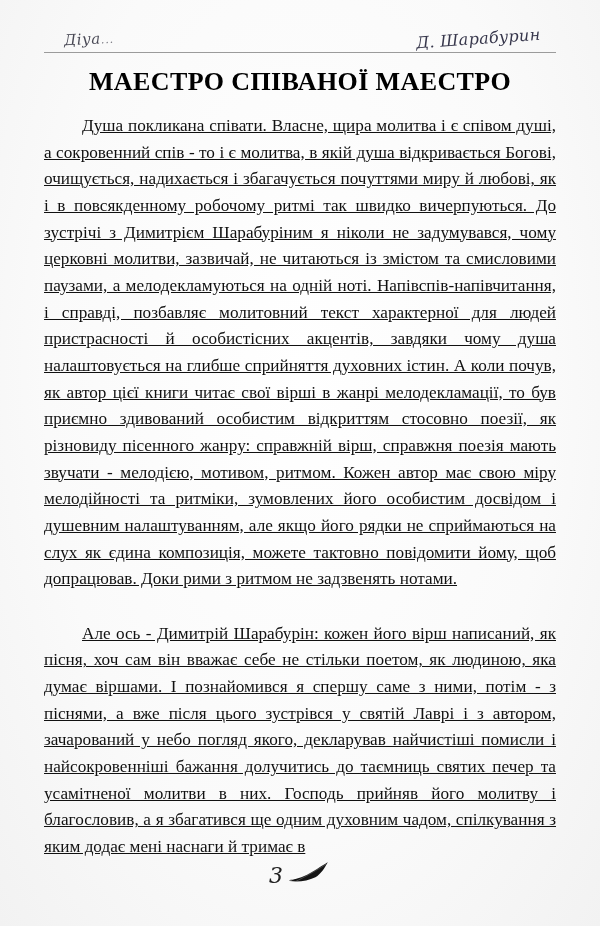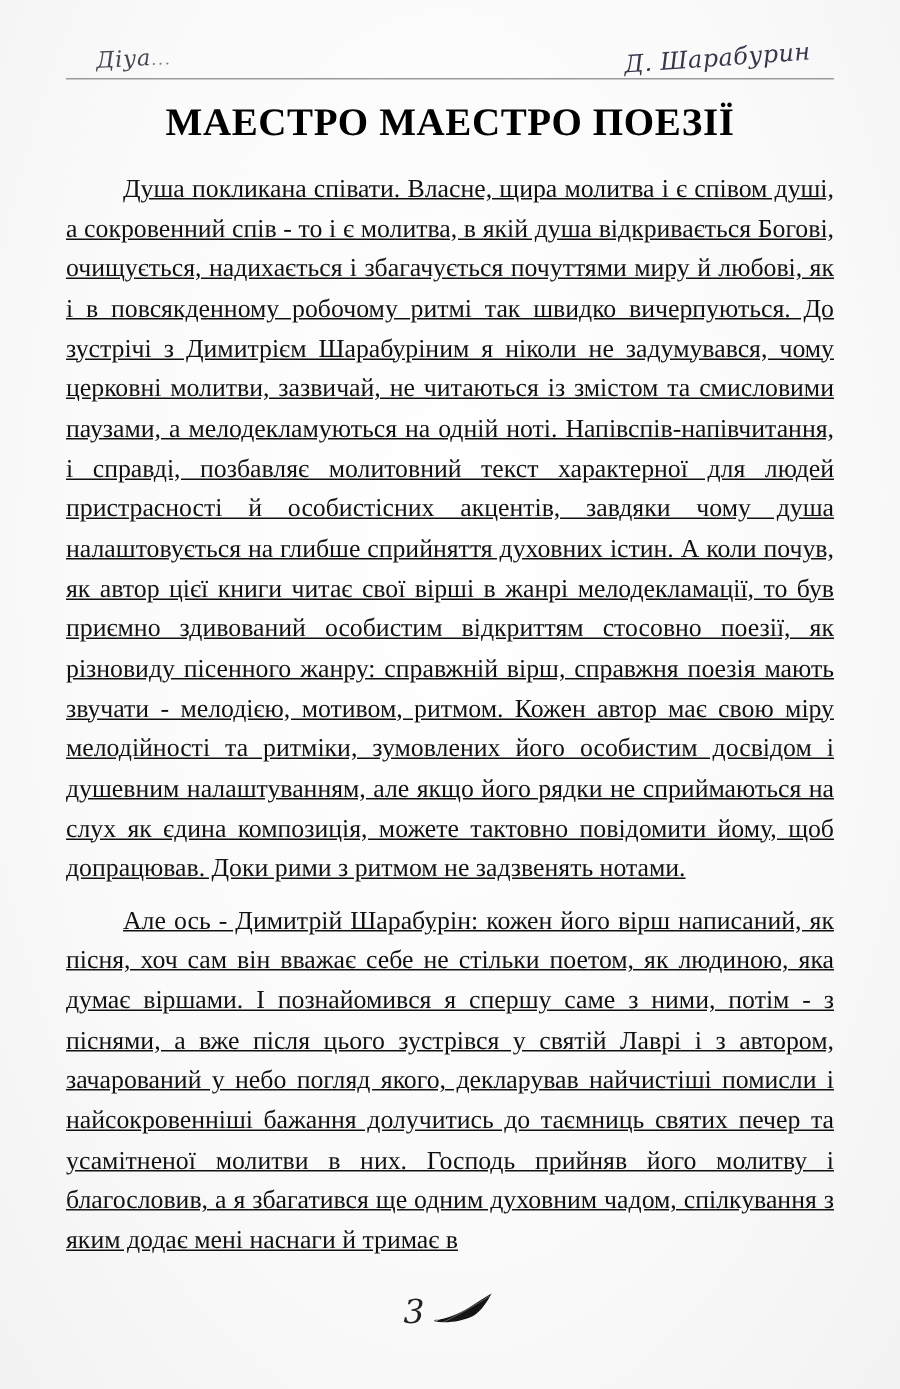--- a/index.html
+++ b/index.html
@@ -76,21 +76,21 @@
     font-size: 17.2px;
     line-height: 1.55;
     text-align: justify;
     text-justify: inter-word;
     text-indent: 38px;
     color: #111;
     hyphens: none;
     text-decoration: underline;
   }
   .body-text p + p {
-    margin-top: 8px;
+    margin-top: 28px;
   }
   .footer {
     position: absolute;
     left: 0;
     right: 0;
     bottom: 38px;
     display: flex;
     align-items: center;
     justify-content: center;
     gap: 4px;
@@ -115,21 +115,21 @@
 
   <div class="top-row">
     <div class="script-left">
       <span>Діуа</span><span class="tail">...</span>
     </div>
     <div class="script-right">Д. Шарабурин</div>
   </div>
 
   <div class="rule"></div>
 
-  <h1 class="title">МАЕСТРО МАЕСТРО ПОЕЗІЇ</h1>
+  <h1 class="title">МАЕСТРО СПІВАНОЇ МАЕСТРО</h1>
 
   <div class="body-text">
     <p>Душа покликана співати. Власне, щира молитва і є співом душі, а сокровенний спів - то і є молитва, в якій душа відкривається Богові, очищується, надихається і збагачується почуттями миру й любові, як і в повсякденному робочому ритмі так швидко вичерпуються. До зустрічі з Димитрієм Шарабуріним я ніколи не задумувався, чому церковні молитви, зазвичай, не читаються із змістом та смисловими паузами, а мелодекламуються на одній ноті. Напівспів-напівчитання, і справді, позбавляє молитовний текст характерної для людей пристрасності й особистісних акцентів, завдяки чому душа налаштовується на глибше сприйняття духовних істин. А коли почув, як автор цієї книги читає свої вірші  в жанрі мелодекламації, то був приємно здивований особистим відкриттям стосовно поезії, як різновиду пісенного жанру: справжній вірш, справжня поезія мають звучати - мелодією, мотивом, ритмом. Кожен автор має свою міру мелодійності та ритміки, зумовлених його особистим досвідом і душевним налаштуванням, але якщо його рядки не сприймаються на слух як єдина композиція, можете тактовно повідомити йому, щоб допрацював. Доки рими з ритмом не задзвенять нотами.</p>
     <p>Але ось - Димитрій Шарабурін: кожен його вірш написаний, як пісня, хоч сам він вважає себе не стільки поетом, як людиною, яка думає віршами. І познайомився я спершу саме з ними, потім - з піснями, а вже після цього зустрівся у святій Лаврі і з автором, зачарований у небо погляд якого, декларував найчистіші помисли і найсокровенніші бажання долучитись до таємниць святих печер та усамітненої молитви в них. Господь прийняв його молитву і благословив, а я збагатився ще одним духовним чадом, спілкування з яким додає мені наснаги й тримає в</p>
   </div>
 
   <div class="footer">
     <span class="page-number">3</span>
     <span class="quill">
       <svg width="44" height="20" viewBox="0 0 44 20" xmlns="http://www.w3.org/2000/svg">

